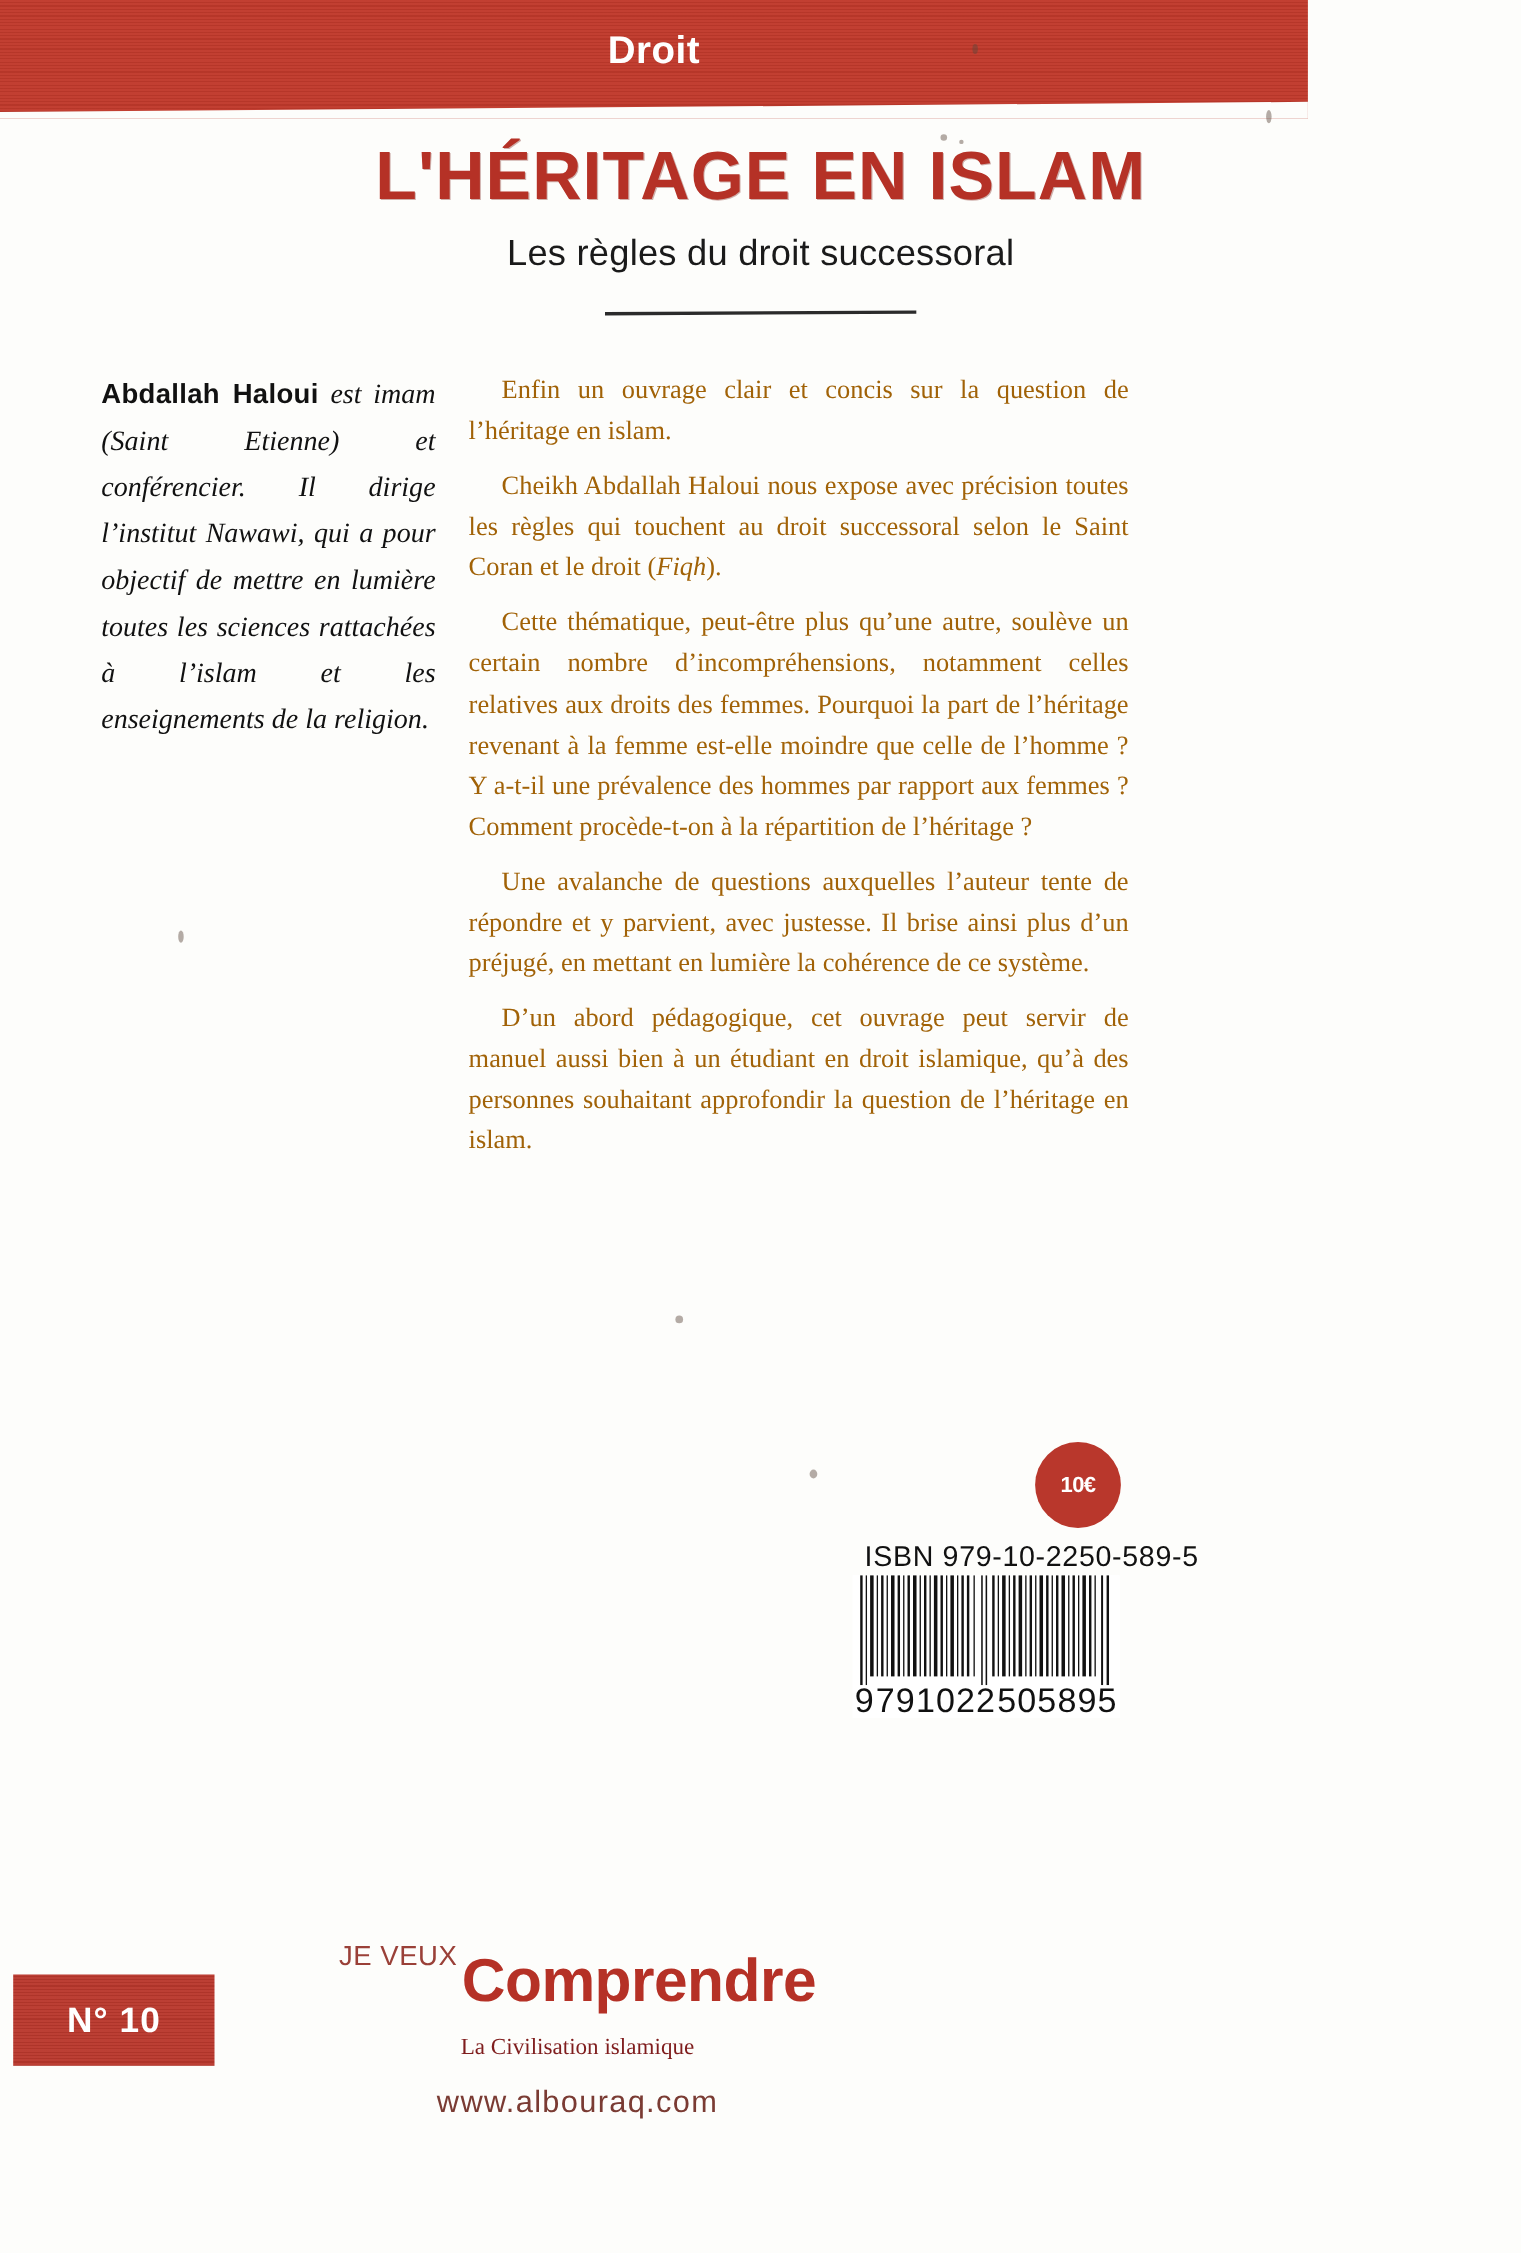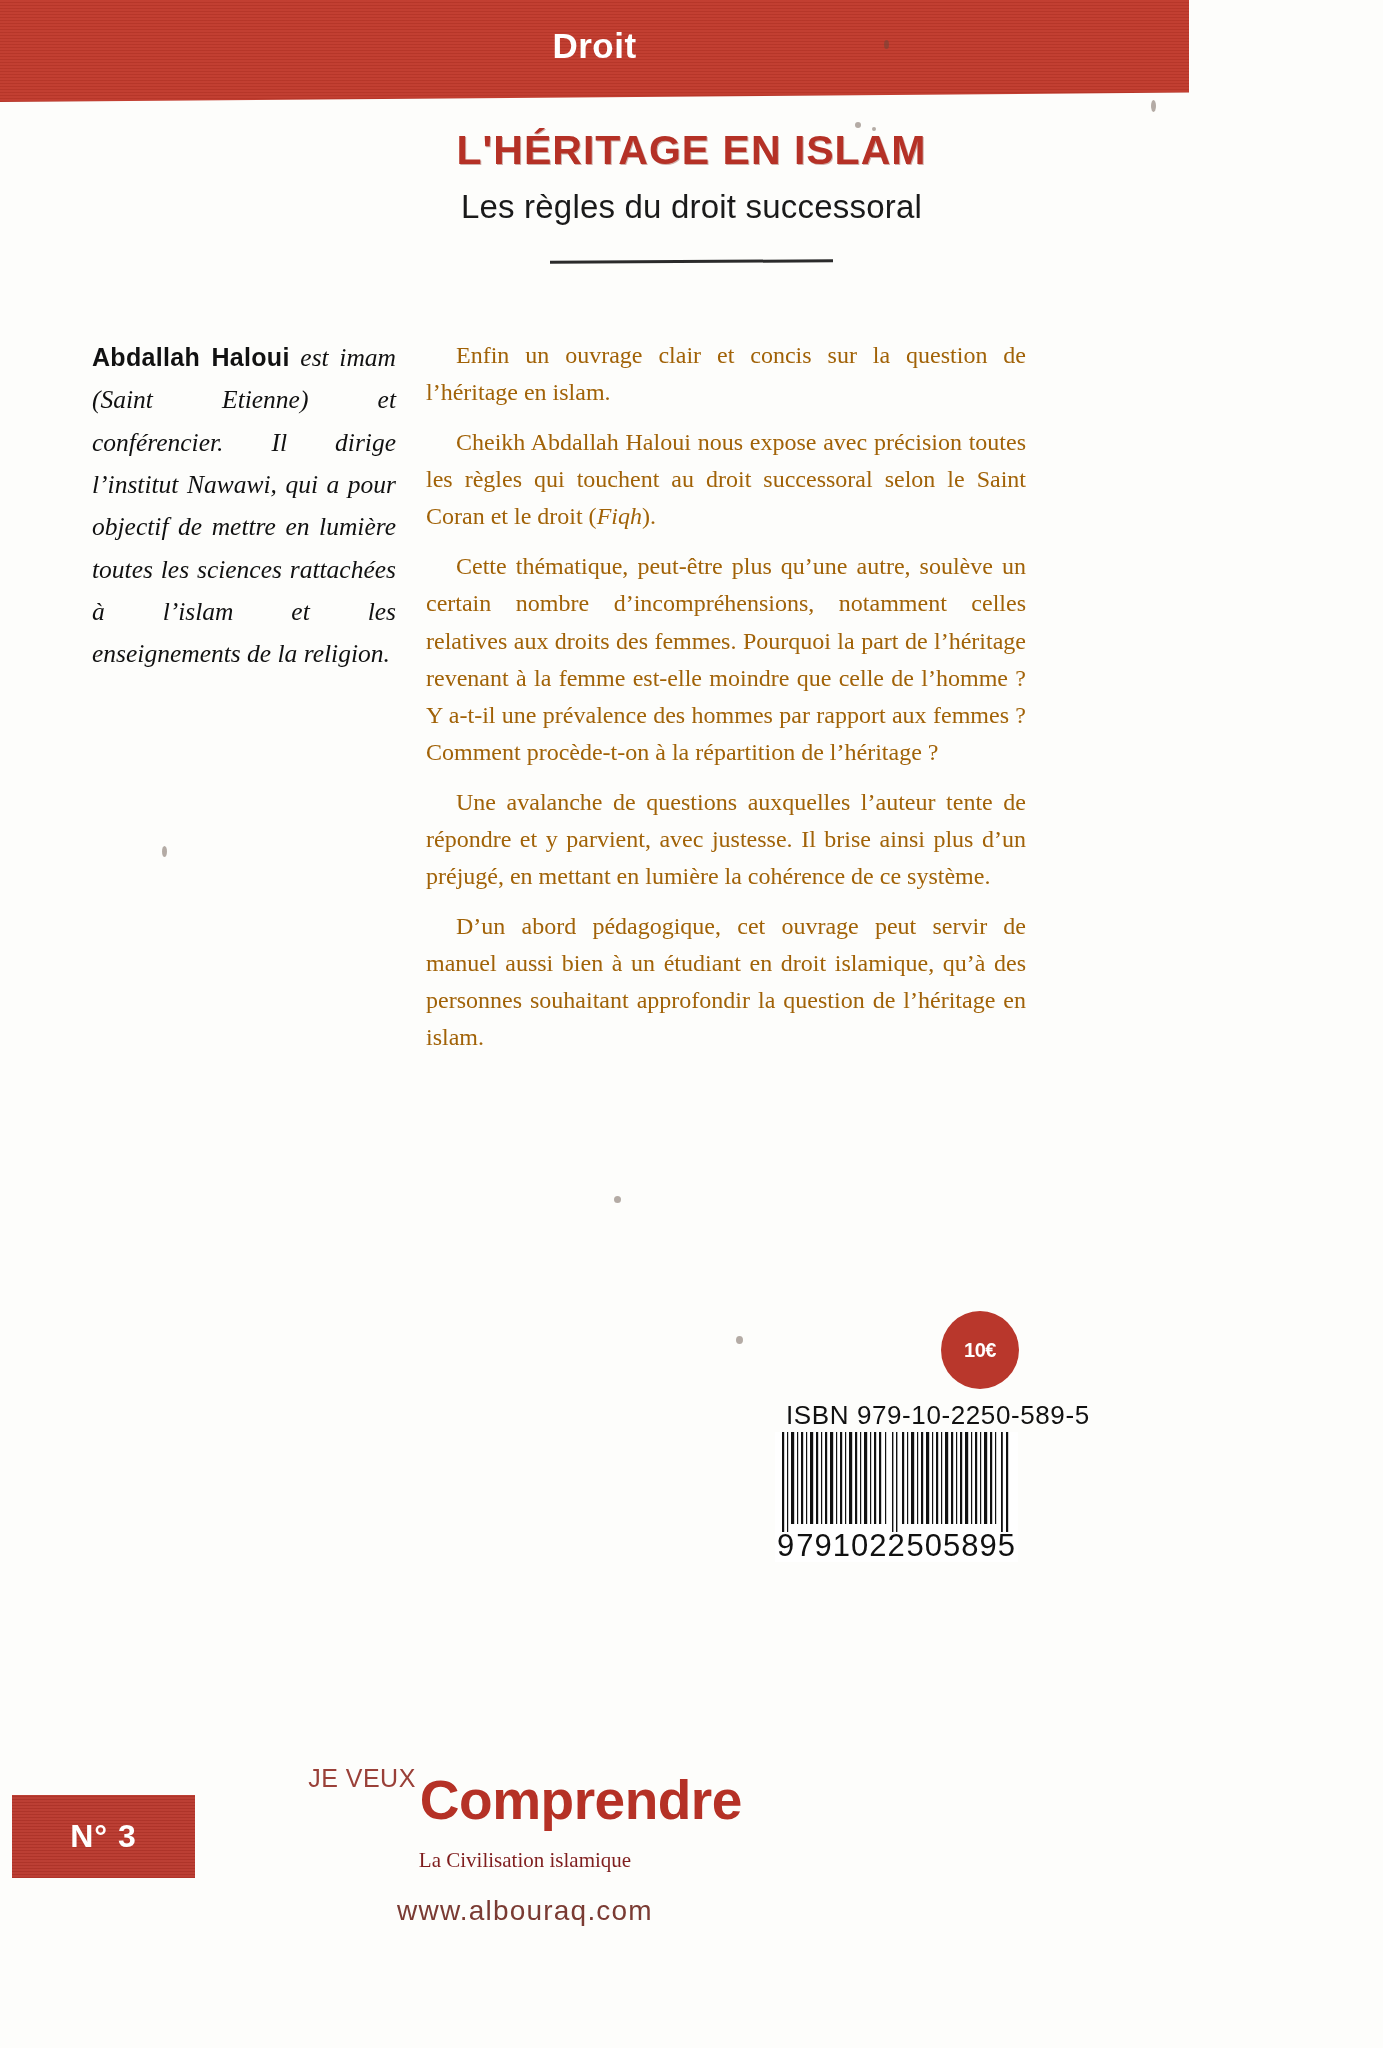--- a/index.html
+++ b/index.html
@@ -69,21 +69,21 @@
     position: absolute;
     top: 128px;
     left: 0;
     width: 1383px;
     text-align: center;
   }
   #book-title {
     color: #b53126;
     font-family: "Liberation Sans", sans-serif;
     font-weight: bold;
-    font-size: 41px;
+    font-size: 62px;
     letter-spacing: 1px;
     line-height: 1.08;
     text-shadow: 1px 1px 0 rgba(120,30,20,0.35);
   }
   #book-subtitle {
     margin-top: 16px;
     color: #1a1a1a;
     font-family: "Liberation Sans", sans-serif;
     font-weight: normal;
     font-size: 33px;
@@ -303,21 +303,21 @@
       <p>Une avalanche de questions auxquelles l’auteur tente de répondre et y parvient, avec justesse. Il brise ainsi plus d’un préjugé, en mettant en lumière la cohérence de ce système.</p>
       <p>D’un abord pédagogique, cet ouvrage peut servir de manuel aussi bien à un étudiant en droit islamique, qu’à des personnes souhaitant approfondir la question de l’héritage en islam.</p>
     </div>
   </div>
 
   <div class="scan-speck" style="left:162px;top:846px;width:5px;height:11px;"></div>
   <div class="scan-speck" style="left:614px;top:1196px;width:7px;height:7px;"></div>
   <div class="scan-speck" style="left:736px;top:1336px;width:7px;height:8px;"></div>
 
   <div id="issue-badge">
-    <span id="issue-badge-label">N° 3</span>
+    <span id="issue-badge-label">N° 10</span>
   </div>
 
   <div id="collection">
     <div id="logo-line">
       <span id="logo-jeveux">JE VEUX</span>
       <span id="logo-comprendre">Comprendre</span>
     </div>
     <div id="collection-name">La Civilisation islamique</div>
     <div id="publisher-url">www.albouraq.com</div>
   </div>

